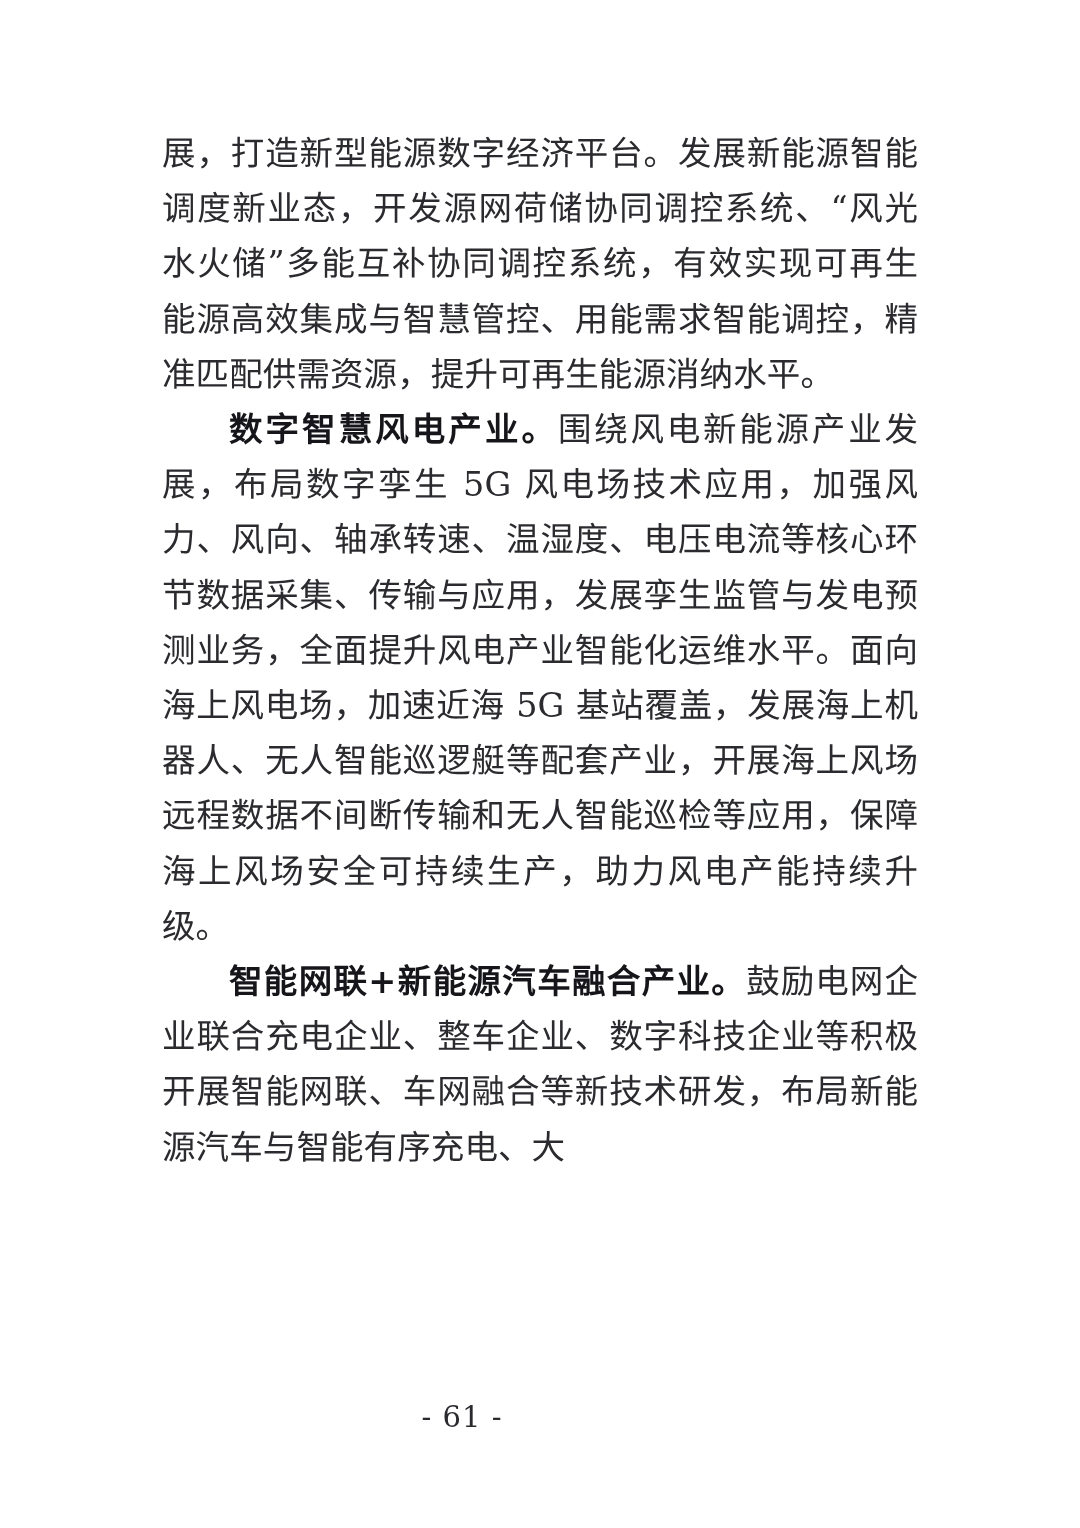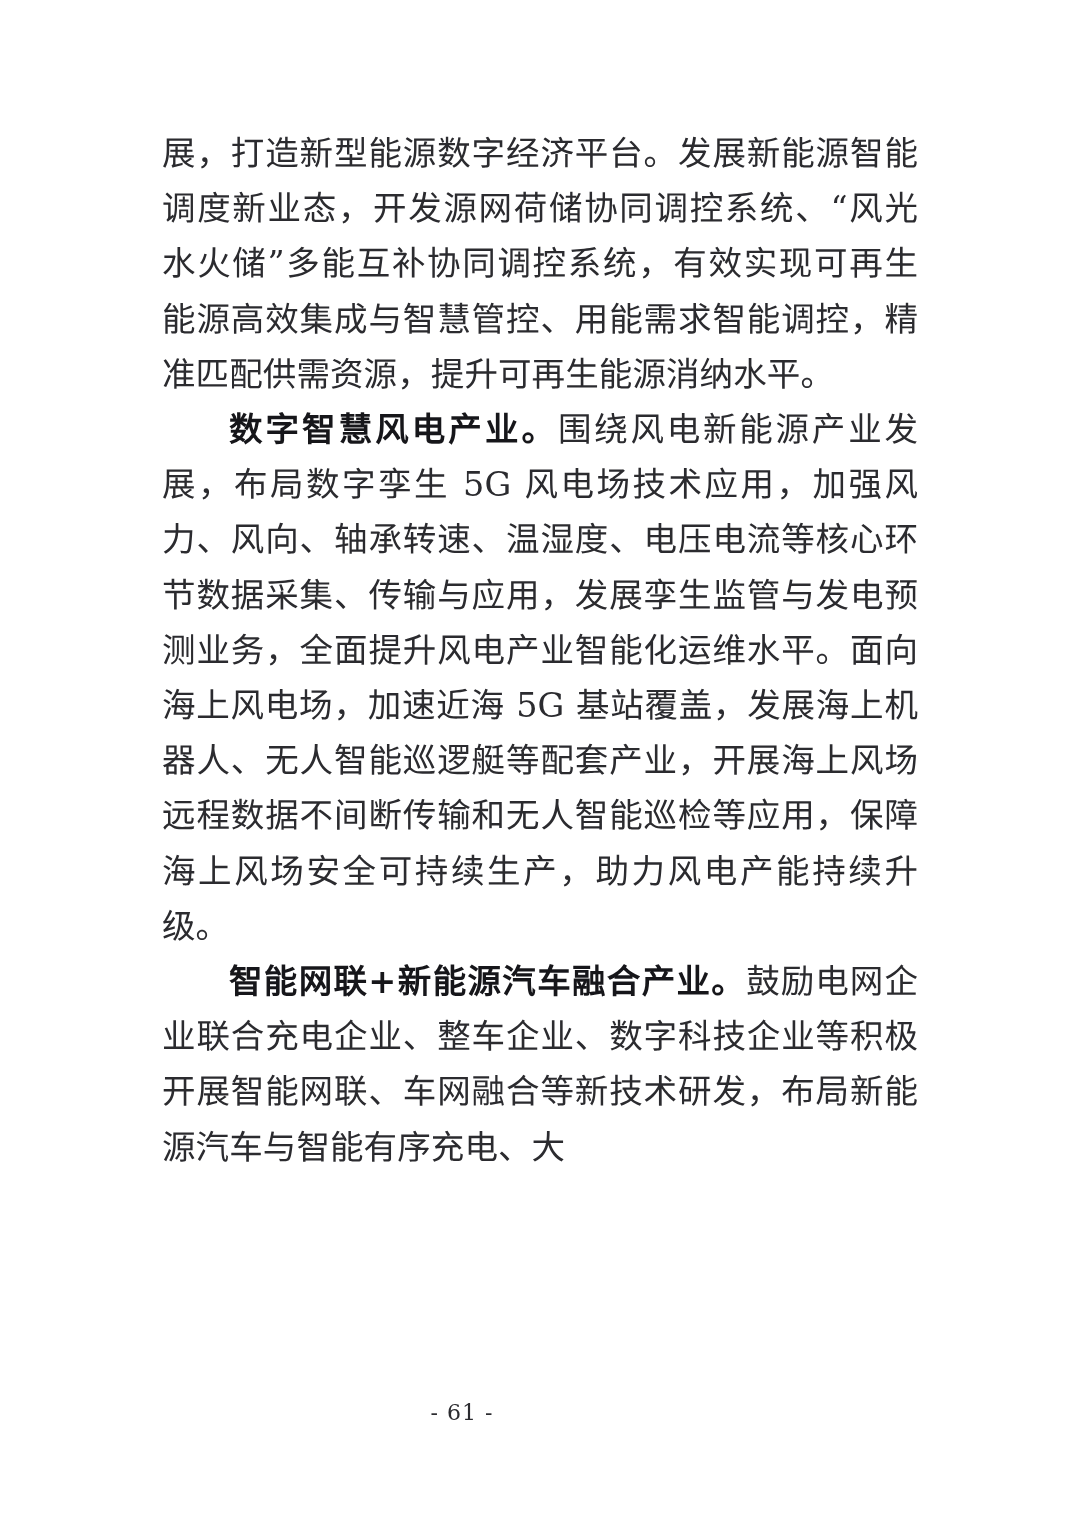--- a/index.html
+++ b/index.html
@@ -48,21 +48,21 @@
     font-weight: 700;
     color: #16161a;
     letter-spacing: 0.4px;
   }
   .page-number {
     position: absolute;
     left: 0;
     right: 0;
     top: 1400px;
     text-align: center;
-    font-size: 22px;
+    font-size: 29px;
     color: #2b2b2f;
     font-family: "DejaVu Serif", "Liberation Serif", serif;
     letter-spacing: 1px;
   }
 </style>
 </head>
 <body>
 
 <div class="page">
 

